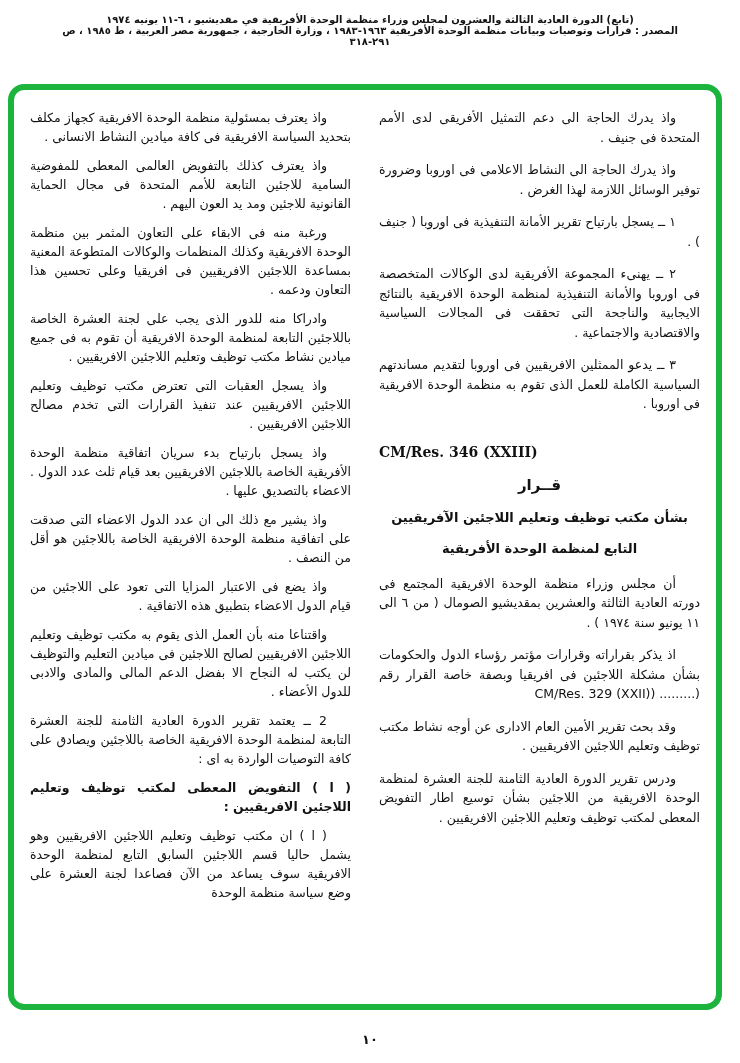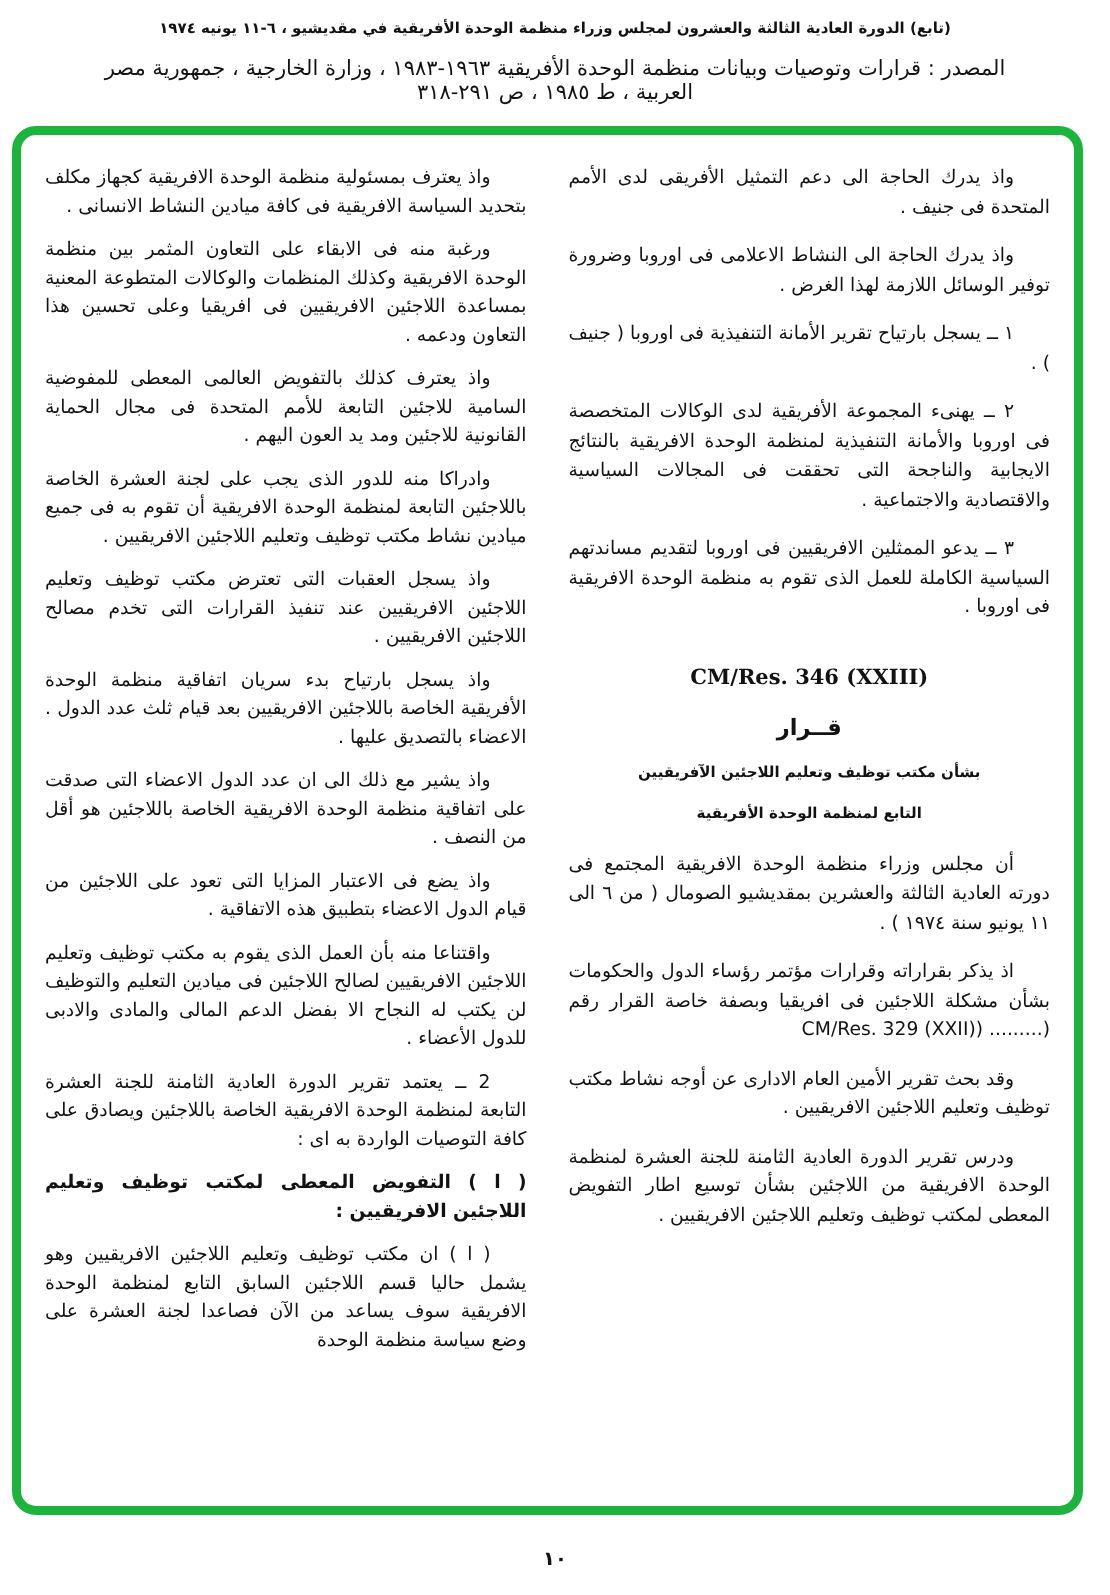--- a/index.html
+++ b/index.html
@@ -17,21 +17,21 @@
   }
   .header{
     position:absolute;top:14px;left:0;right:0;
     text-align:center;direction:rtl;
   }
   .header-line1{
     font-size:10px;font-weight:bold;letter-spacing:0;
     padding:0 40px;
   }
   .header-line2{
-    font-size:14px;font-weight:normal;margin-top:13px;
+    font-size:10px;font-weight:bold;margin-top:0;
     padding:0 60px;
   }
   .doc-box{
     position:absolute;left:8px;top:84px;
     width:714px;height:926px;
     box-sizing:border-box;
     border:6px solid var(--green);
     border-radius:16px;
     background:#fff;
     padding:18px 16px 10px 16px;
@@ -41,33 +41,33 @@
   }
   .col{flex:1;min-width:0;}
   p.para{
     direction:rtl;text-align:justify;text-justify:inter-word;
     font-size:12.5px;line-height:19.5px;
     margin:0 0 13px 0;text-indent:24px;
   }
   .col-left p.para{line-height:19px;margin-bottom:10px;}
   p.para-bold{font-weight:bold;text-indent:0;}
   .cm-ref{
-    direction:ltr;text-align:center;
+    direction:ltr;text-align:left;
     font-family:"DejaVu Serif", serif;
     font-weight:bold;font-size:14px;
     margin:30px 0 16px 0;
   }
   .res-title{
     direction:rtl;text-align:center;
     font-weight:bold;font-size:15px;
     margin:6px 0 12px 0;letter-spacing:1px;
   }
   .res-sub{
     direction:rtl;text-align:center;
-    font-weight:bold;font-size:10px;
+    font-weight:bold;font-size:13px;
     margin:16px 0 12px 0;
   }
   .res-sub:last-of-type{margin-bottom:18px;}
   .page-number{
     position:absolute;bottom:16px;left:0;right:0;
     text-align:center;
     font-size:13px;font-weight:bold;margin-top:28px;
   }
 </style>
 </head>
@@ -95,22 +95,22 @@
       <div class="res-sub">التابع لمنظمة الوحدة الأفريقية</div>
 
       <p class="para">أن مجلس وزراء منظمة الوحدة الافريقية المجتمع فى دورته العادية الثالثة والعشرين بمقديشيو الصومال ( من ٦ الى ١١ يونيو سنة ١٩٧٤ ) .</p>
       <p class="para">اذ يذكر بقراراته وقرارات مؤتمر رؤساء الدول والحكومات بشأن مشكلة اللاجئين فى افريقيا وبصفة خاصة القرار رقم (......... (CM/Res. 329 (XXII)</p>
       <p class="para">وقد بحث تقرير الأمين العام الادارى عن أوجه نشاط مكتب توظيف وتعليم اللاجئين الافريقيين .</p>
       <p class="para">ودرس تقرير الدورة العادية الثامنة للجنة العشرة لمنظمة الوحدة الافريقية من اللاجئين بشأن توسيع اطار التفويض المعطى لمكتب توظيف وتعليم اللاجئين الافريقيين .</p>
     </div>
 
     <div class="col col-left">
       <p class="para">واذ يعترف بمسئولية منظمة الوحدة الافريقية كجهاز مكلف بتحديد السياسة الافريقية فى كافة ميادين النشاط الانسانى .</p>
+      <p class="para">واذ يعترف كذلك بالتفويض العالمى المعطى للمفوضية السامية للاجئين التابعة للأمم المتحدة فى مجال الحماية القانونية للاجئين ومد يد العون اليهم .</p>
       <p class="para">ورغبة منه فى الابقاء على التعاون المثمر بين منظمة الوحدة الافريقية وكذلك المنظمات والوكالات المتطوعة المعنية بمساعدة اللاجئين الافريقيين فى افريقيا وعلى تحسين هذا التعاون ودعمه .</p>
-      <p class="para">واذ يعترف كذلك بالتفويض العالمى المعطى للمفوضية السامية للاجئين التابعة للأمم المتحدة فى مجال الحماية القانونية للاجئين ومد يد العون اليهم .</p>
       <p class="para">وادراكا منه للدور الذى يجب على لجنة العشرة الخاصة باللاجئين التابعة لمنظمة الوحدة الافريقية أن تقوم به فى جميع ميادين نشاط مكتب توظيف وتعليم اللاجئين الافريقيين .</p>
       <p class="para">واذ يسجل العقبات التى تعترض مكتب توظيف وتعليم اللاجئين الافريقيين عند تنفيذ القرارات التى تخدم مصالح اللاجئين الافريقيين .</p>
       <p class="para">واذ يسجل بارتياح بدء سريان اتفاقية منظمة الوحدة الأفريقية الخاصة باللاجئين الافريقيين بعد قيام ثلث عدد الدول . الاعضاء بالتصديق عليها .</p>
       <p class="para">واذ يشير مع ذلك الى ان عدد الدول الاعضاء التى صدقت على اتفاقية منظمة الوحدة الافريقية الخاصة باللاجئين هو أقل من النصف .</p>
       <p class="para">واذ يضع فى الاعتبار المزايا التى تعود على اللاجئين من قيام الدول الاعضاء بتطبيق هذه الاتفاقية .</p>
       <p class="para">واقتناعا منه بأن العمل الذى يقوم به مكتب توظيف وتعليم اللاجئين الافريقيين لصالح اللاجئين فى ميادين التعليم والتوظيف لن يكتب له النجاح الا بفضل الدعم المالى والمادى والادبى للدول الأعضاء .</p>
       <p class="para">2 ــ يعتمد تقرير الدورة العادية الثامنة للجنة العشرة التابعة لمنظمة الوحدة الافريقية الخاصة باللاجئين ويصادق على كافة التوصيات الواردة به اى :</p>
       <p class="para para-bold">( ا ) التفويض المعطى لمكتب توظيف وتعليم اللاجئين الافريقيين :</p>
       <p class="para">( ا ) ان مكتب توظيف وتعليم اللاجئين الافريقيين وهو يشمل حاليا قسم اللاجئين السابق التابع لمنظمة الوحدة الافريقية سوف يساعد من الآن فصاعدا لجنة العشرة على وضع سياسة منظمة الوحدة</p>
     </div>

